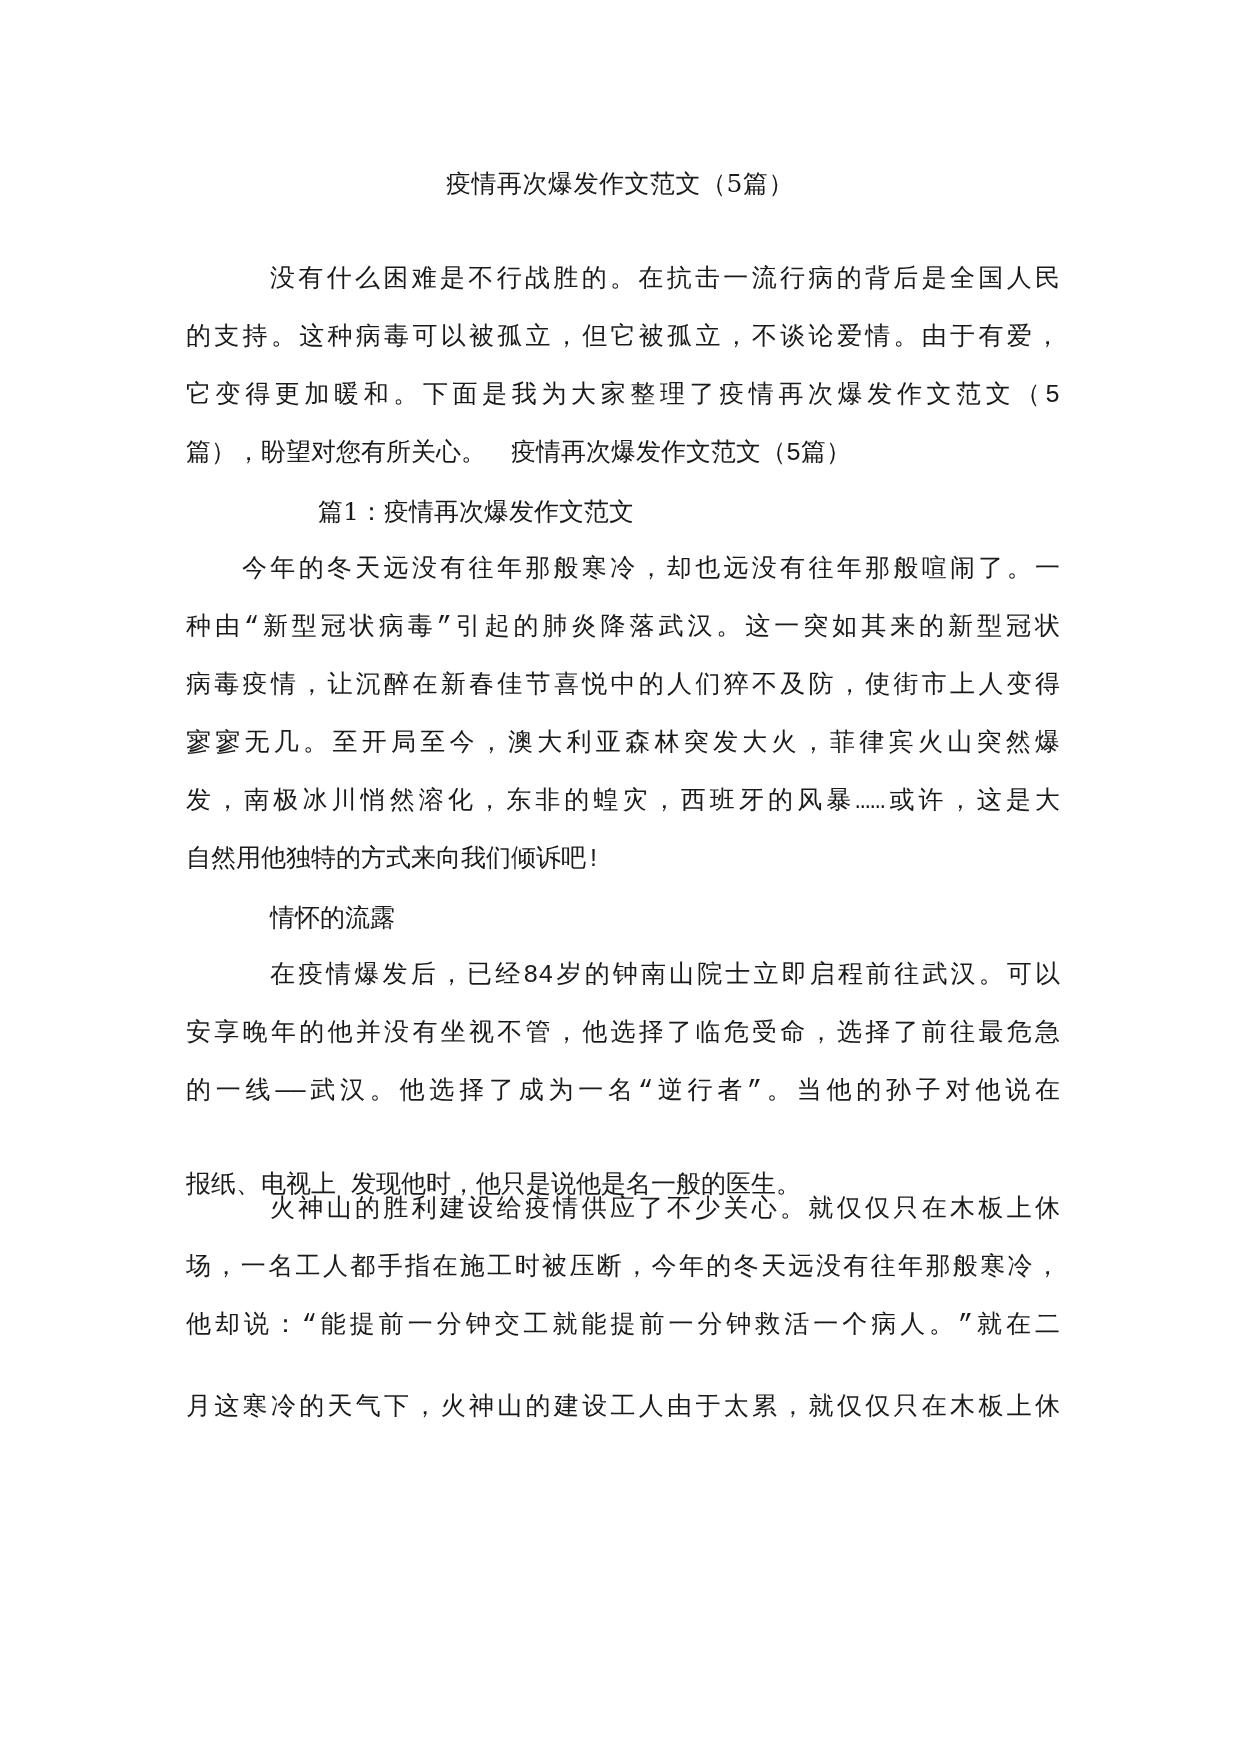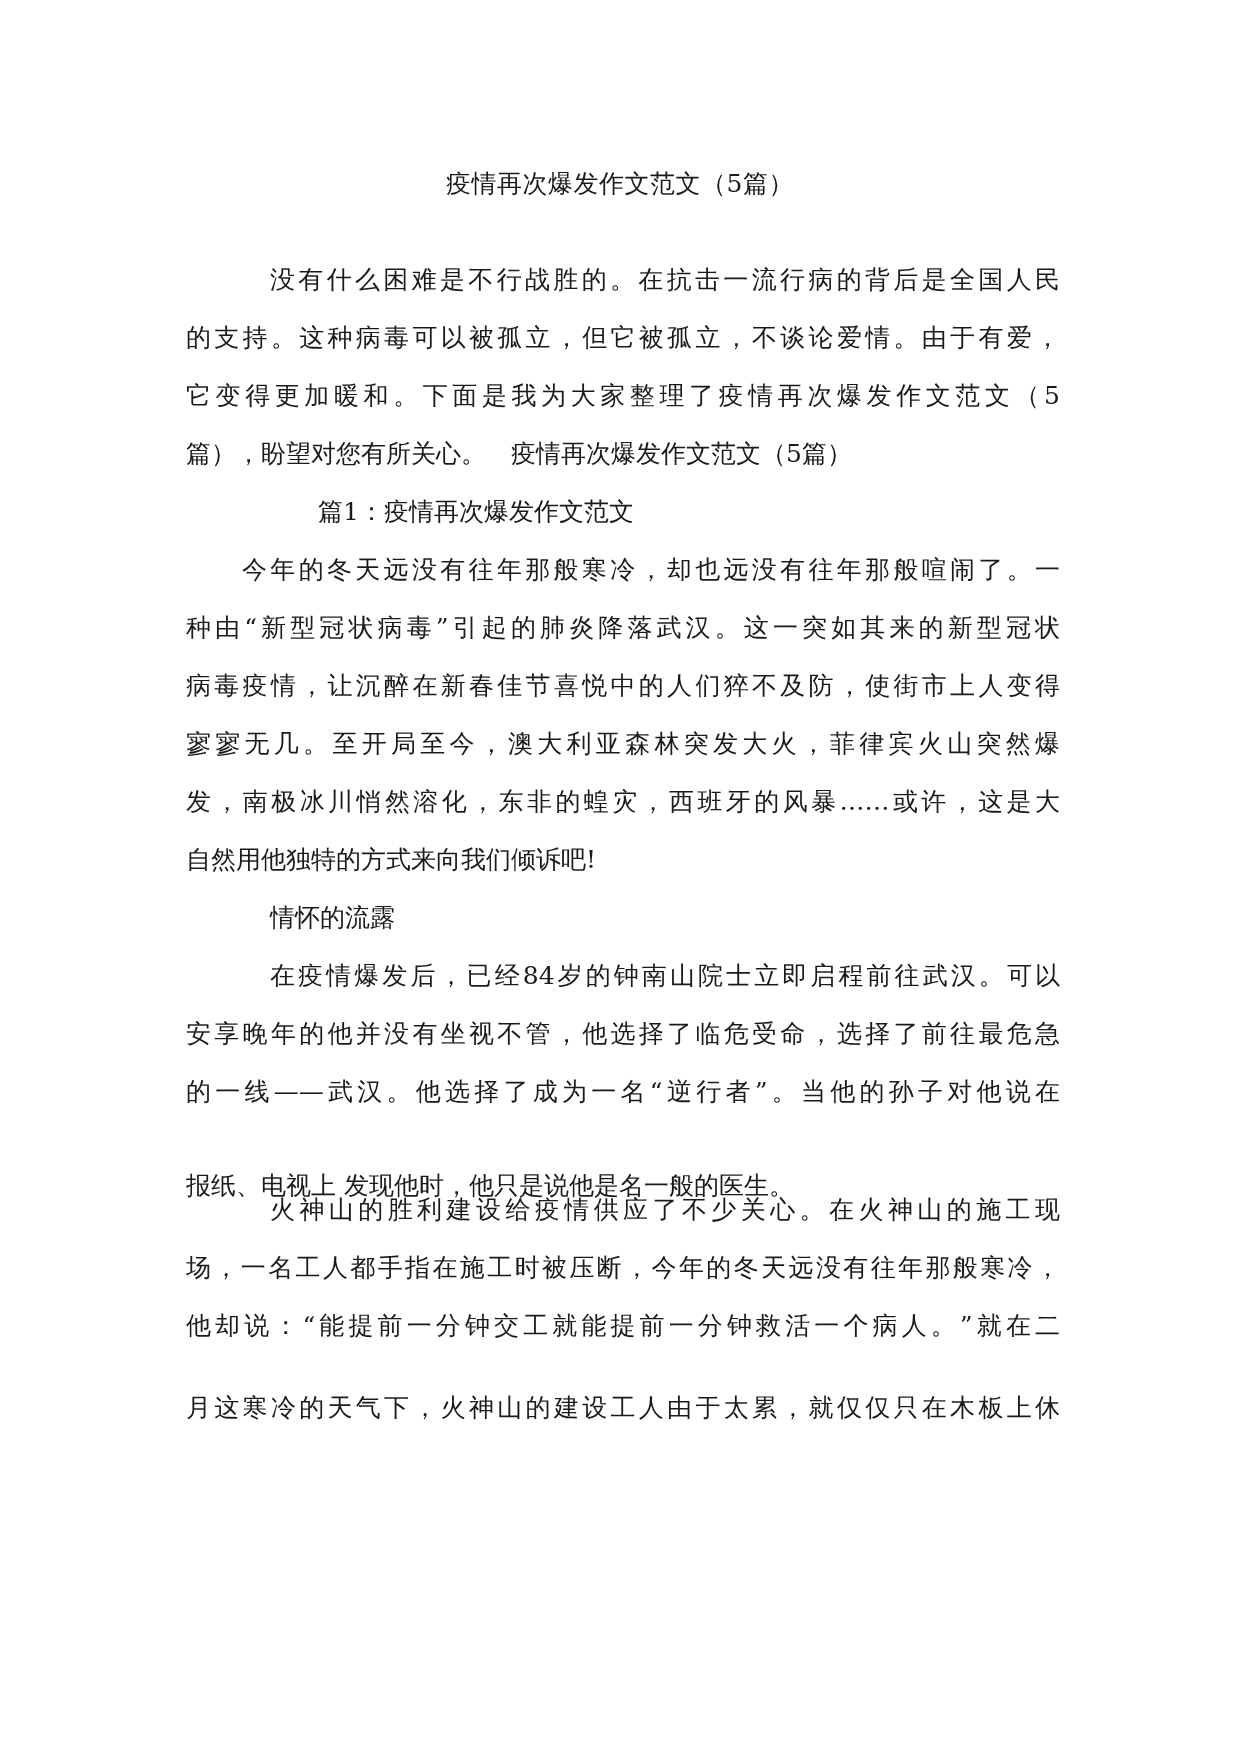--- a/index.html
+++ b/index.html
@@ -34,20 +34,21 @@
     }
     .line {
       position: absolute;
       left: 186px;
       width: 874px;
       font-size: 25px;
       line-height: 36px;
       white-space: nowrap;
       text-align: justify;
       text-align-last: justify;
+      font-family: Liberation Mono, monospace;
     }
     .line.last {
       text-align-last: left;
     }
     .line.indent2 { left: 270px; width: 790px; }
     .line.indent1 { left: 242px; width: 818px; }
     .heading-line {
       position: absolute;
       left: 270px;
       font-size: 25px;
@@ -76,18 +77,18 @@
   <div class="line" style="top:784px;">发，南极冰川悄然溶化，东非的蝗灾，西班牙的风暴……或许，这是大</div>
   <div class="line last" style="top:842px;">自然用他独特的方式来向我们倾诉吧!</div>
 
   <div class="heading-line" style="top:900px;">情怀的流露</div>
 
   <div class="line indent2" style="top:958px;">在疫情爆发后，已经84岁的钟南山院士立即启程前往武汉。可以</div>
   <div class="line" style="top:1016px;">安享晚年的他并没有坐视不管，他选择了临危受命，选择了前往最危急</div>
   <div class="line" style="top:1074px;">的一线——武汉。他选择了成为一名“逆行者”。当他的孙子对他说在</div>
   <div class="line last" style="top:1132px;margin-top:36px;">报纸、电视上 发现他时，他只是说他是名一般的医生。</div>
 
-  <div class="line indent2" style="top:1192px;">火神山的胜利建设给疫情供应了不少关心。在火神山的施工现</div>
+  <div class="line indent2" style="top:1192px;">火神山的胜利建设给疫情供应了不少关心。就仅仅只在木板上休</div>
   <div class="line" style="top:1250px;">场，一名工人都手指在施工时被压断，今年的冬天远没有往年那般寒冷，</div>
   <div class="line" style="top:1308px;">他却说：“能提前一分钟交工就能提前一分钟救活一个病人。”就在二</div>
   <div class="line" style="top:1366px;margin-top:24px;">月这寒冷的天气下，火神山的建设工人由于太累，就仅仅只在木板上休</div>
 
 </div>
 
 </body></html>

